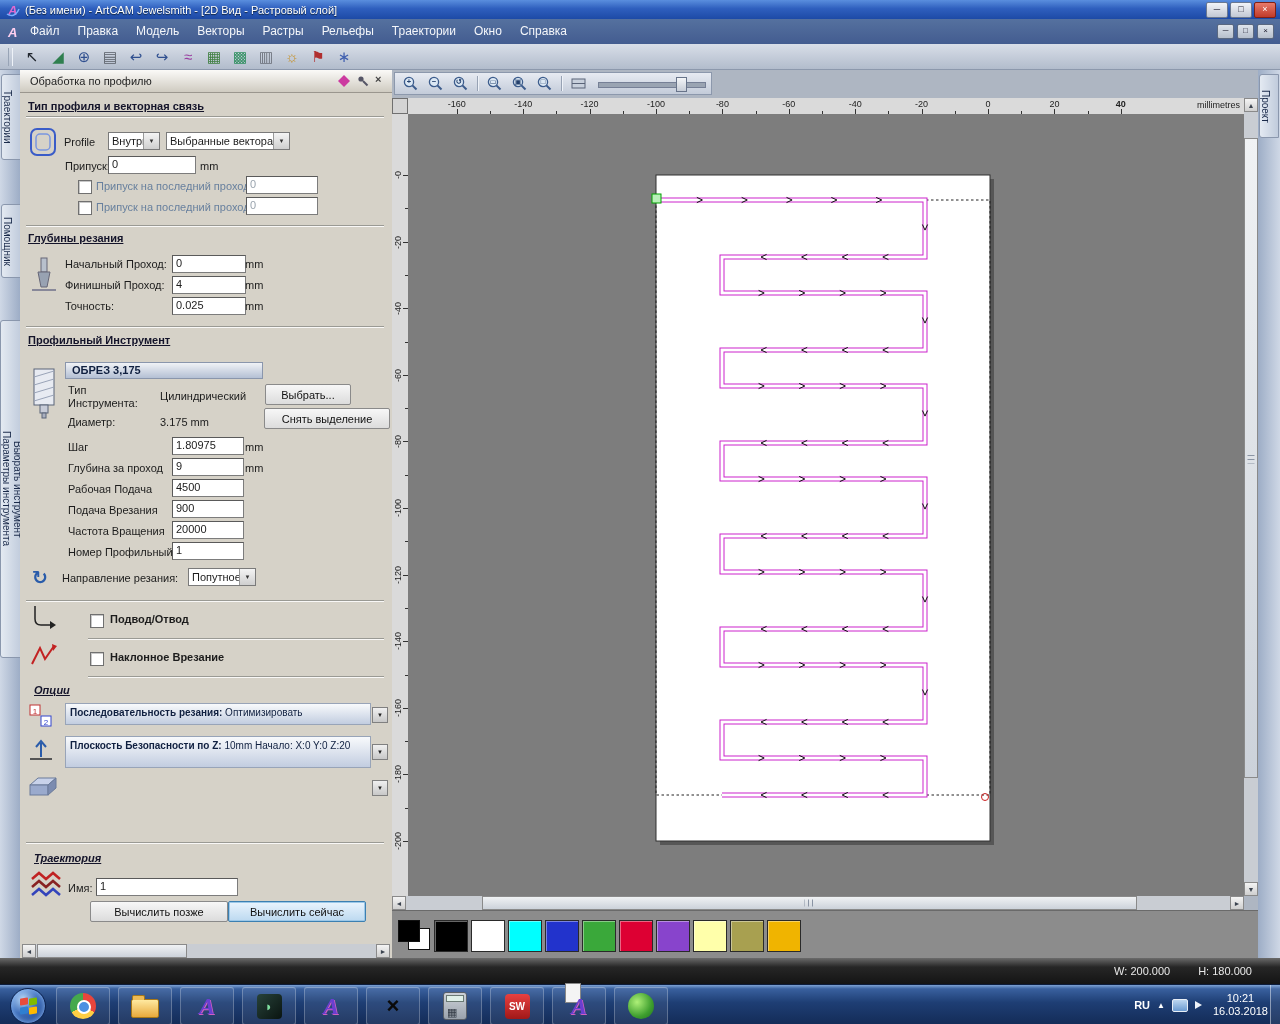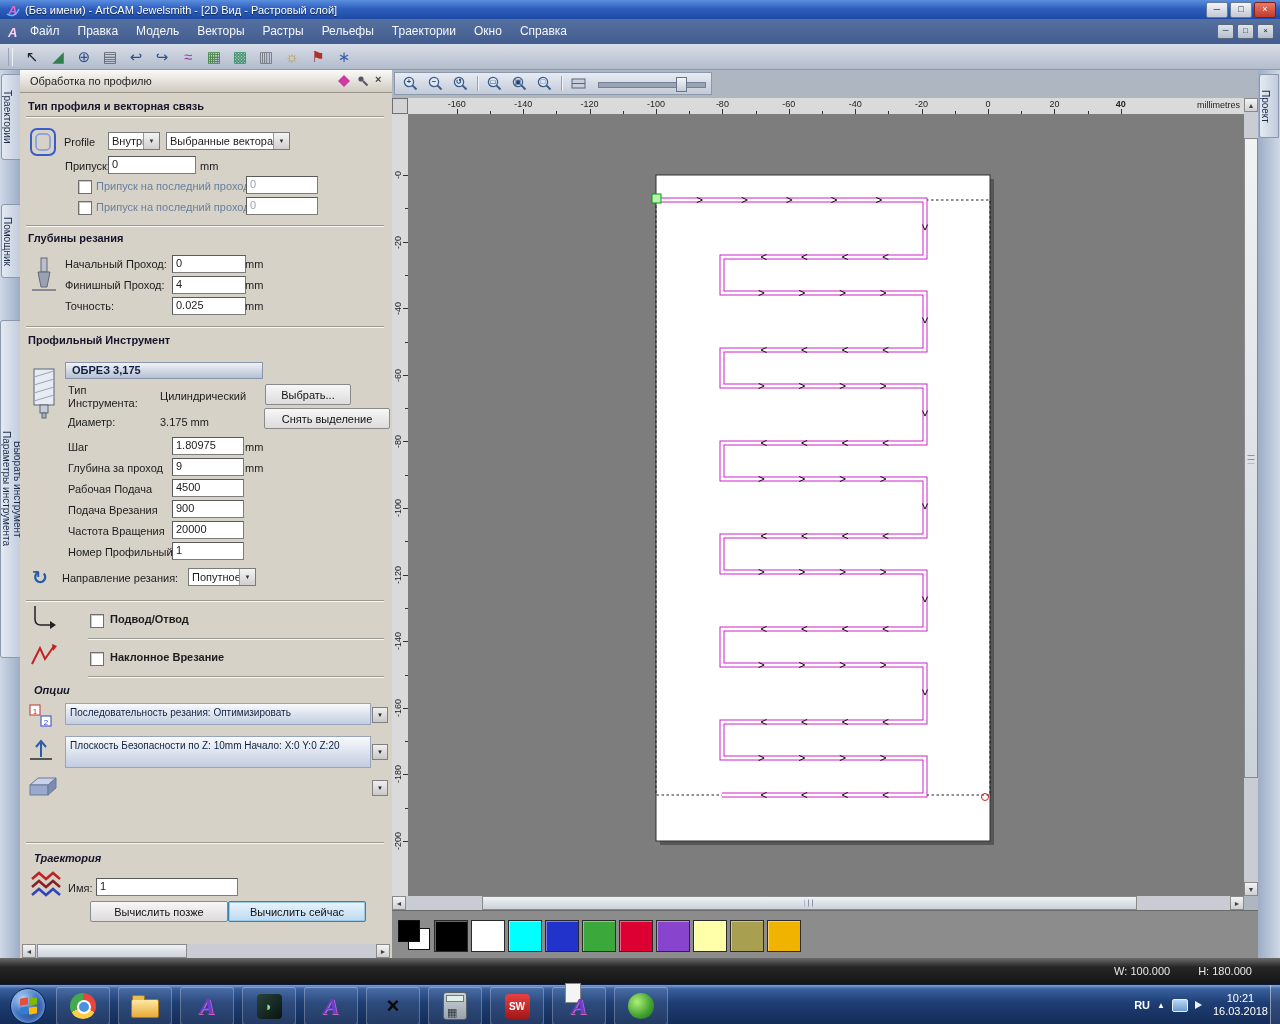--- a/index.html
+++ b/index.html
@@ -40,21 +40,21 @@
   .vtab{position:absolute;left:1px;width:18px;background:linear-gradient(90deg,#e4eaf2,#c0cbdc);
     border:1px solid #8a97ad;border-radius:3px 0 0 3px;writing-mode:vertical-lr;text-align:center;
     font-size:10px;color:#1a2a4a;overflow:hidden;}
   .vtab span{display:block;line-height:11px;white-space:nowrap;}
 
   
   .panel{position:absolute;left:20px;top:70px;width:372px;height:888px;background:#d6d2c8;border-right:1px solid #8a8a84;overflow:hidden;}
   .phdr{position:absolute;left:0;top:0;width:372px;height:22px;background:linear-gradient(#fbfaf8,#cfcbc1);
     border-bottom:1px solid #9a968e;display:flex;align-items:center;}
   .phdr .ptitle{margin-left:10px;font-size:11px;color:#222;}
-  .sect{position:absolute;font-weight:bold;font-size:11px;color:#14142a;white-space:nowrap;}
+  .sect{position:absolute;font-weight:bold;font-size:11px;color:#14142a;white-space:nowrap;text-decoration:underline;}
   .ital{font-style:italic;}
   .hline{position:absolute;left:6px;width:358px;height:1px;background:#9a9a94;box-shadow:0 1px 0 rgba(255,255,255,.85);}
   .hline.ind{left:68px;width:296px;}
   .lbl{position:absolute;font-size:11px;color:#1c1c1c;white-space:nowrap;}
   .lbl.dim{color:#68809e;}
   .inp{position:absolute;background:#fff;border:1px solid #7c7c7c;border-top-color:#5a5a5a;border-left-color:#5a5a5a;
     font-size:11px;line-height:15px;padding:0 3px;height:16px;box-sizing:content-box;}
   .inp.dimv{color:#9aa4ae;}
   .cb{position:absolute;width:12px;height:12px;background:#fff;border:1px solid #707070;box-shadow:inset 1px 1px 0 #c8c8c8;}
   .combo{position:absolute;height:18px;background:#fff;border:1px solid #7a7a7a;display:flex;box-sizing:border-box;}
@@ -62,21 +62,21 @@
   .combo .dd{width:15px;background:linear-gradient(#f4f4f4,#cfcfcf);border-left:1px solid #999;
     display:flex;align-items:center;justify-content:center;}
   .combo .dd::before{content:"▼";font-size:6px;color:#333;}
   .btn{position:absolute;background:linear-gradient(#f7f7f7,#dcdcdc);border:1px solid #8a8a8a;border-radius:2px;
     font-size:11px;text-align:center;color:#111;display:flex;align-items:center;justify-content:center;}
   .btn.primary{background:linear-gradient(#eaf4fd,#bcd9f0);border:1px solid #3c7fb1;box-shadow:inset 0 0 0 1px #9cc8e8;}
   .tname{position:absolute;background:linear-gradient(#f0f2f6,#b4c0d4);border:1px solid #8a96ac;
     font-weight:bold;font-size:11px;line-height:15px;padding:0 6px;color:#102040;white-space:nowrap;}
   .obar{position:absolute;background:linear-gradient(#f8fafc,#c2cde0);border:1px solid #98a4b8;
     font-size:10px;line-height:14px;padding:2px 4px;color:#102040;box-sizing:border-box;}
-  .obar b{font-weight:normal;}
+  .obar b{font-weight:bold;}
   .obtn{position:absolute;width:14px;height:14px;background:linear-gradient(#f0f0f0,#c8c8c8);border:1px solid #808080;
     display:flex;align-items:center;justify-content:center;}
   .obtn::before{content:"▼";font-size:6px;color:#222;}
   .picon{position:absolute;}
   .glyphicon{position:absolute;font-size:19px;color:#2a5caa;font-weight:bold;}
 
   
   .sb{position:absolute;background:#c9cdd3;}
   .sbtn{position:absolute;background:linear-gradient(#f4f4f4,#cfcfcf);border:1px solid #8a8a8a;box-sizing:border-box;
     display:flex;align-items:center;justify-content:center;}
@@ -683,21 +683,21 @@
     </div>
   </div>
 
   <div class="rstrip" id="rstr">
       <div class="vtab" style="top: 4px; height: 62px;">
         <span>Проект</span>
       </div>
     </div>
 
   <div class="statusbar">
-    <span>W: 100.000</span>
+    <span>W: 200.000</span>
     <span>H: 180.000</span>
   </div>
 
   <div class="taskbar">
     <div class="orb">
       <div class="fq" style="left:9px;top:9px;background:#e84c3c"></div>
       <div class="fq" style="left:18px;top:9px;background:#7fba00"></div>
       <div class="fq" style="left:9px;top:18px;background:#2f7fd0"></div>
       <div class="fq" style="left:18px;top:18px;background:#ffb900"></div>
     </div>

